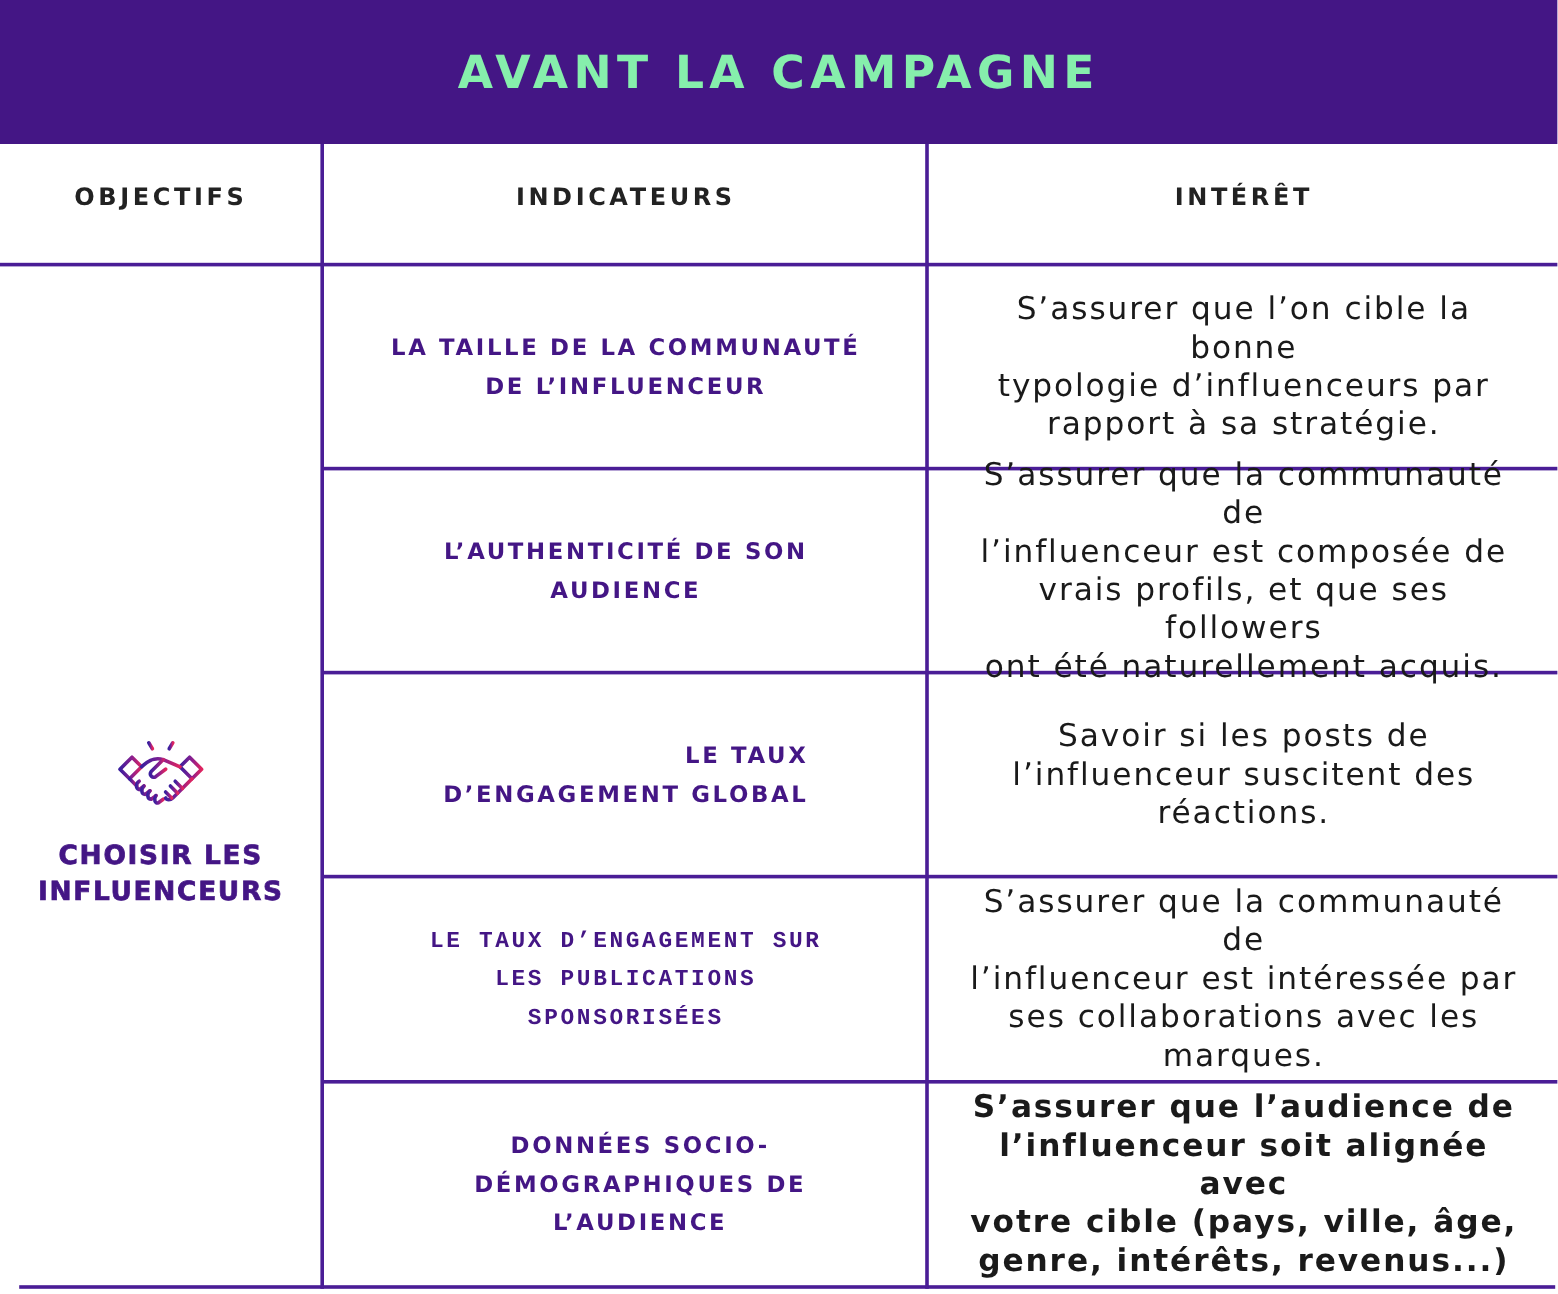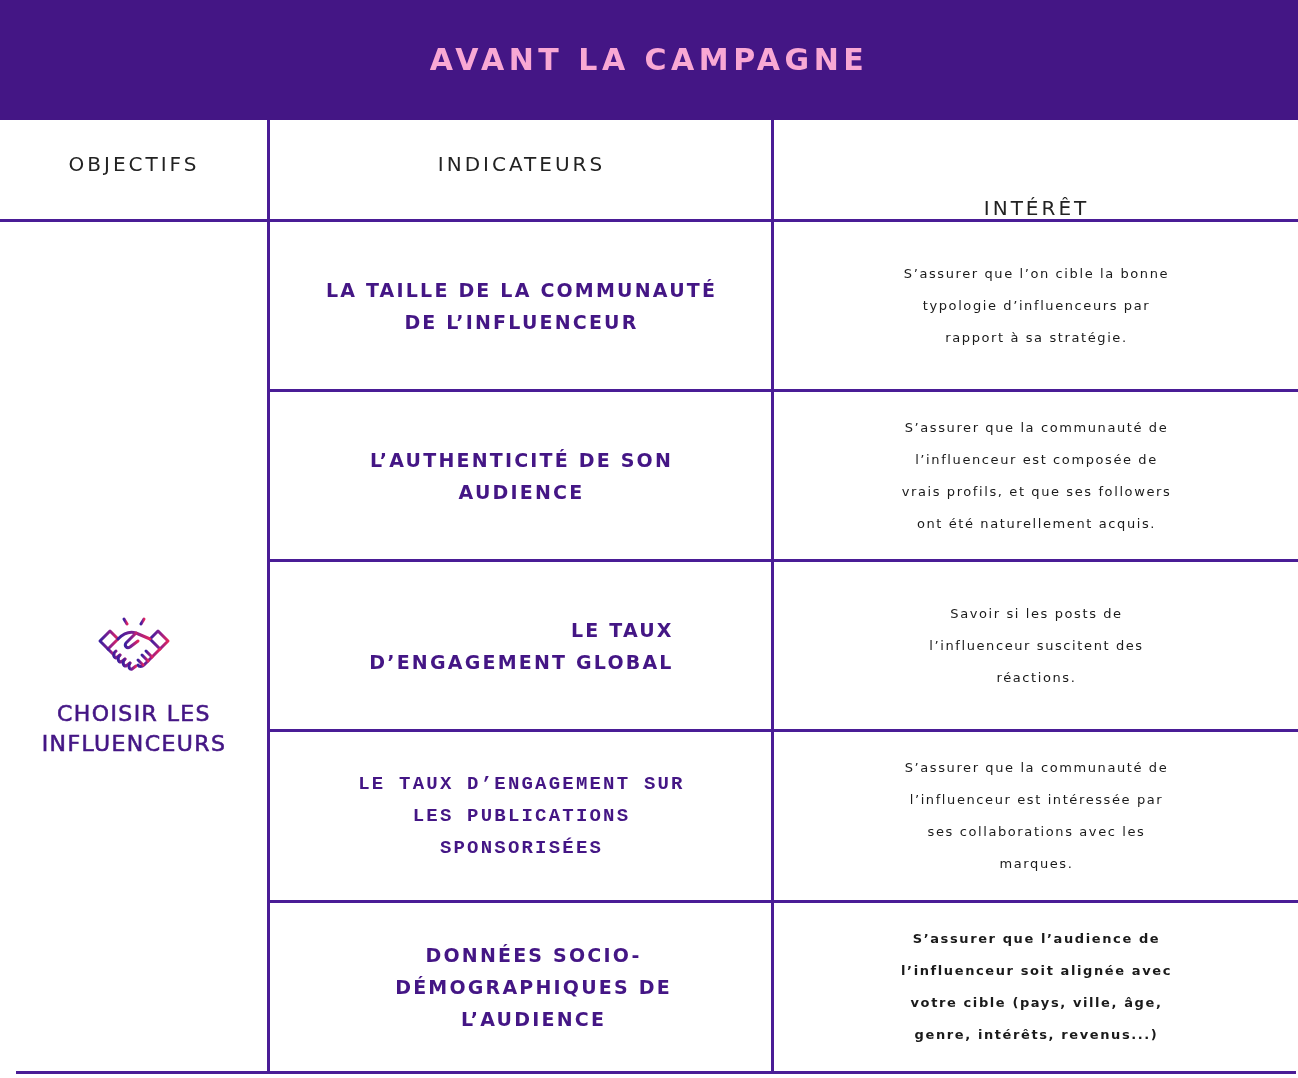--- a/index.html
+++ b/index.html
@@ -4,72 +4,72 @@
 <style>
   html, body { margin: 0; padding: 0; background: #ffffff; }
   body { width: 1298px; height: 1078px; position: relative; overflow: hidden; font-family: "Liberation Sans", "DejaVu Sans", sans-serif; }
 
   .banner {
     position: absolute; left: 0; top: 0; width: 1298px; height: 120px;
     background: #441685;
     display: flex; align-items: center; justify-content: center;
   }
   .banner-title {
-    color: #f9a8d4; font-family: "DejaVu Sans", sans-serif; font-weight: 700;
-    font-size: 30px; letter-spacing: 4.5px; line-height: 1;
+    color: #86efac; font-family: "DejaVu Sans", sans-serif; font-weight: 700;
+    font-size: 38px; letter-spacing: 4.5px; line-height: 1;
     margin-top: -1px;
   }
 
   .hline { position: absolute; height: 3px; background: #4a1d96; }
   .vline { position: absolute; width: 3px; background: #4a1d96; }
 
   .header-cell {
     position: absolute; top: 121px; height: 86px;
     display: flex; align-items: center; justify-content: center;
     color: #222222; font-family: "DejaVu Sans", sans-serif;
-    font-size: 20px; font-weight: 400; letter-spacing: 3px;
+    font-size: 20px; font-weight: 700; letter-spacing: 3px;
   }
 
   .objective {
     position: absolute; left: 0; top: 224px; width: 268px; height: 848px;
     display: flex; flex-direction: column; align-items: center; justify-content: center;
   }
   .objective-icon { width: 76px; height: 66px; margin-top: 76px; margin-bottom: 20px; }
   .objective-label {
-    color: #441685; font-family: "DejaVu Sans", sans-serif; font-weight: 400;
+    color: #441685; font-family: "DejaVu Sans", sans-serif; font-weight: 700;
     font-size: 22px; line-height: 30px; text-align: center; letter-spacing: 1.4px;
     -webkit-text-stroke: 0.6px #441685;
   }
 
   .indicator {
     position: absolute; left: 271px; width: 501px; height: 167px;
     display: flex; align-items: center; justify-content: center; text-align: center;
     color: #441685; font-family: "DejaVu Sans", sans-serif; font-weight: 700;
     font-size: 19px; line-height: 32px; letter-spacing: 2.2px;
     padding: 0 24px; box-sizing: border-box;
   }
   .interet {
     position: absolute; left: 775px; width: 523px; height: 167px;
     display: flex; align-items: center; justify-content: center; text-align: center;
     color: #1a1a1a; font-family: "DejaVu Sans", sans-serif; font-weight: 400;
-    font-size: 13px; line-height: 32px; letter-spacing: 1.6px;
+    font-size: 26px; line-height: 32px; letter-spacing: 1.6px;
     padding: 0 24px; box-sizing: border-box; white-space: pre-line;
   }
   .indicator span { white-space: pre-line; }
 </style>
 </head>
 <body>
 
 <div class="banner">
   <div class="banner-title">AVANT LA CAMPAGNE</div>
 </div>
 
 <div class="header-cell" style="left:0;width:268px;">OBJECTIFS</div>
 <div class="header-cell" style="left:271px;width:501px;">INDICATEURS</div>
-<div class="header-cell" style="left:775px;width:523px;margin-top:44px;">INTÉRÊT</div>
+<div class="header-cell" style="left:775px;width:523px;">INTÉRÊT</div>
 
 <div class="hline" style="left:0;top:219px;width:1298px;"></div>
 <div class="hline" style="left:268px;top:389px;width:1030px;"></div>
 <div class="hline" style="left:268px;top:559px;width:1030px;"></div>
 <div class="hline" style="left:268px;top:729px;width:1030px;"></div>
 <div class="hline" style="left:268px;top:900px;width:1030px;"></div>
 <div class="hline" style="left:16px;top:1071px;width:1280px;"></div>
 
 <div class="vline" style="left:267px;top:120px;height:954px;"></div>
 <div class="vline" style="left:771px;top:120px;height:954px;"></div>

